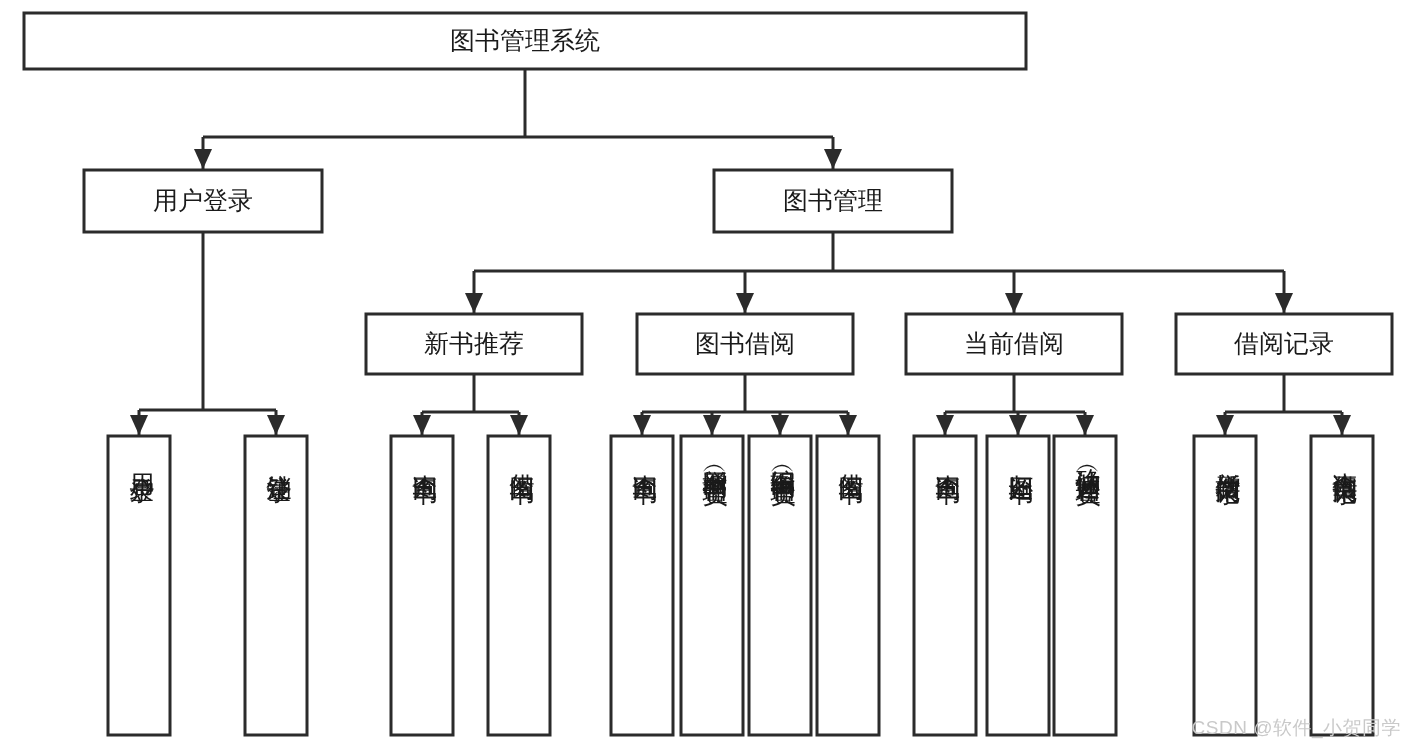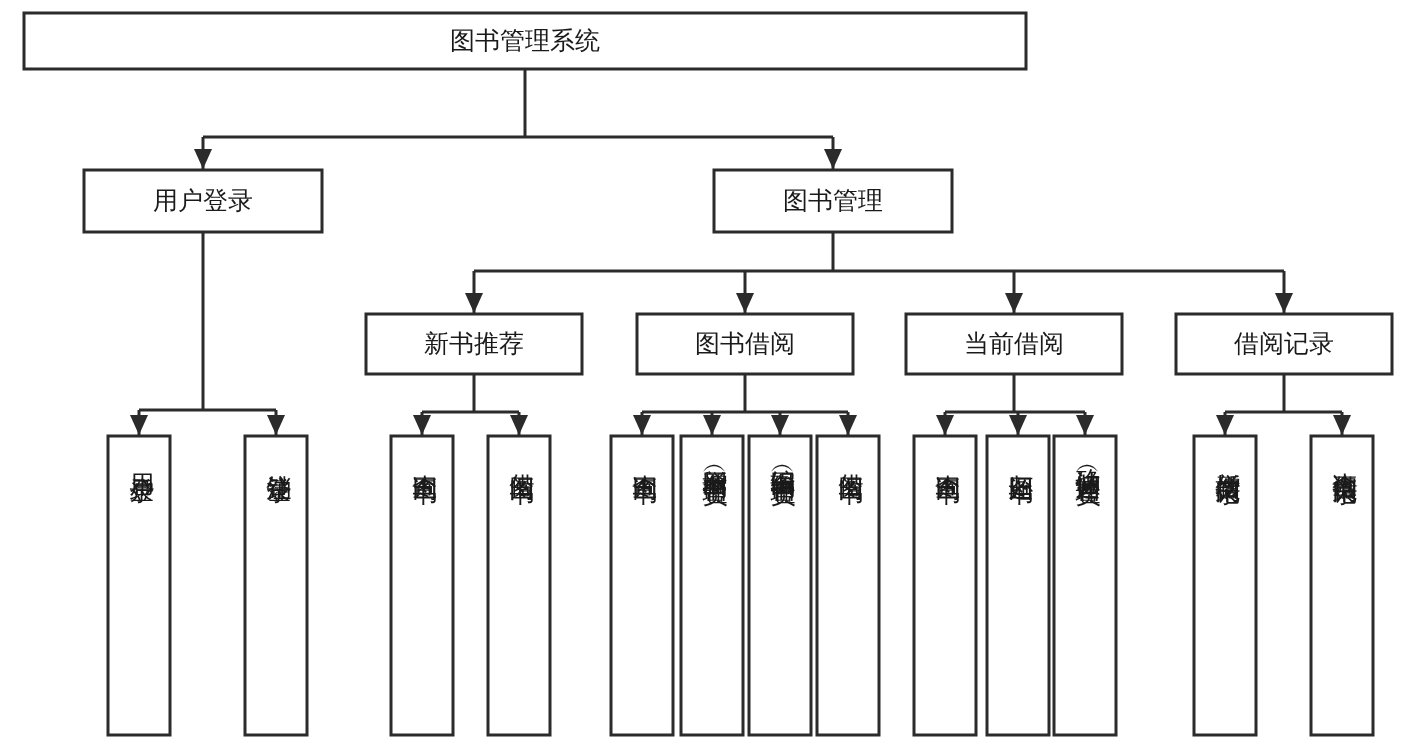--- a/index.html
+++ b/index.html
@@ -204,13 +204,14 @@
         <g>
           <rect x="1190" y="436" width="62" height="299" class="node-rect"></rect>
           <text class="node-label-v" x="1222" y="458" text-anchor="middle" dominant-baseline="hanging">新增借阅记录</text>
         </g>
         <g>
           <rect x="1307" y="436" width="62" height="299" class="node-rect"></rect>
           <text class="node-label-v" x="1339" y="458" text-anchor="middle" dominant-baseline="hanging">查询借阅记录</text>
         </g>
       </g>
   </svg>
+  <div class="watermark-text">CSDN @软件_小贺同学</div>
 </div>
 
 </body></html>

